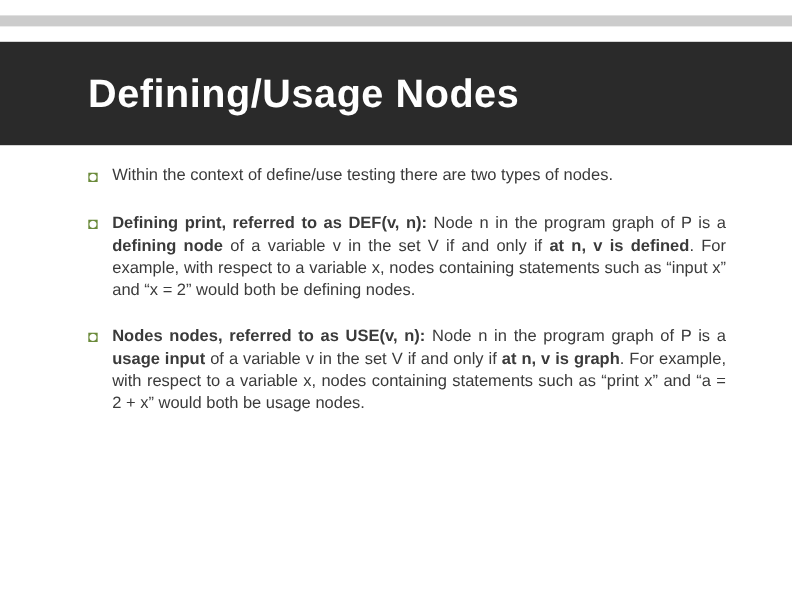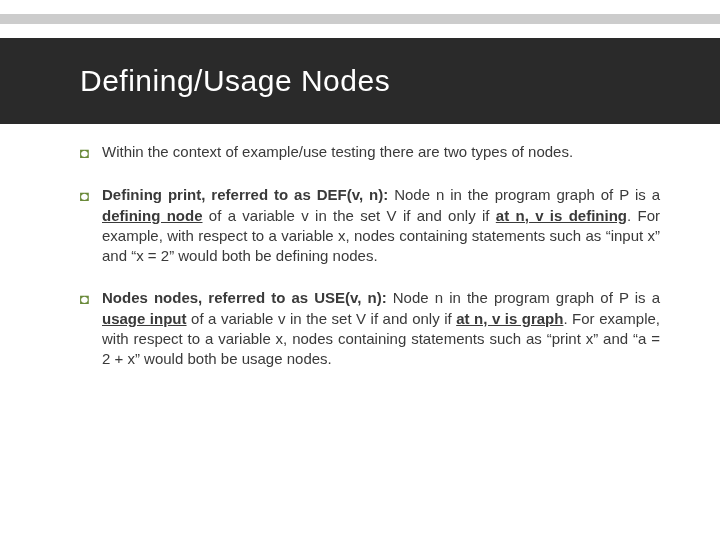--- a/index.html
+++ b/index.html
@@ -15,22 +15,22 @@
     background: #cccccc;
     margin: 14px 0 0 0;
   }
   .title-band {
     background: #2a2a2a;
     color: #ffffff;
     padding: 26px 0 26px 80px;
     margin-top: 14px;
   }
   .title-band h1 {
-    font-weight: 400;
-    font-size: 30px;
+    font-weight: 700;
+    font-size: 36px;
     letter-spacing: 0.5px;
   }
   .content {
     padding: 18px 60px 0 80px;
     color: #3a3a3a;
   }
   .bullet-block {
     display: flex;
     margin-bottom: 22px;
     font-size: 15px;
@@ -41,42 +41,42 @@
     color: #6a8a3a;
     font-size: 15px;
     line-height: 1.35;
     padding-top: 1px;
   }
   .bullet-text {
     flex: 1;
     text-align: justify;
   }
   .bullet-text b { font-weight: 700; }
-  .bullet-text .ul { text-decoration: underline; }
+  .bullet-text .ul { }
 </style>
 </head>
 <body>
 
 <div class="top-bar"></div>
 
 <div class="title-band">
   <h1>Defining/Usage Nodes</h1>
 </div>
 
 <div class="content">
 
   <div class="bullet-block">
     <div class="bullet-icon">◘</div>
-    <div class="bullet-text">Within the context of example/use testing there are two types of nodes.</div>
+    <div class="bullet-text">Within the context of define/use testing there are two types of nodes.</div>
   </div>
 
   <div class="bullet-block">
     <div class="bullet-icon">◘</div>
     <div class="bullet-text">
-      <b>Defining print, referred to as DEF(v, n):</b><span> Node n in the program graph of P is a </span><b class="ul">defining node</b><span> of a variable v in the set V if and only if </span><b class="ul">at n, v is defining</b><span>. For example, with respect to a variable x, nodes containing statements such as “input x” and “x = 2” would both be defining nodes.</span>
+      <b>Defining print, referred to as DEF(v, n):</b><span> Node n in the program graph of P is a </span><b class="ul">defining node</b><span> of a variable v in the set V if and only if </span><b class="ul">at n, v is defined</b><span>. For example, with respect to a variable x, nodes containing statements such as “input x” and “x = 2” would both be defining nodes.</span>
     </div>
   </div>
 
   <div class="bullet-block">
     <div class="bullet-icon">◘</div>
     <div class="bullet-text">
       <b>Nodes nodes, referred to as USE(v, n):</b><span> Node n in the program graph of P is a </span><b class="ul">usage input</b><span> of a variable v in the set V if and only if </span><b class="ul">at n, v is graph</b><span>. For example, with respect to a variable x, nodes containing statements such as “print x” and “a = 2 + x” would both be usage nodes.</span>
     </div>
   </div>
 

